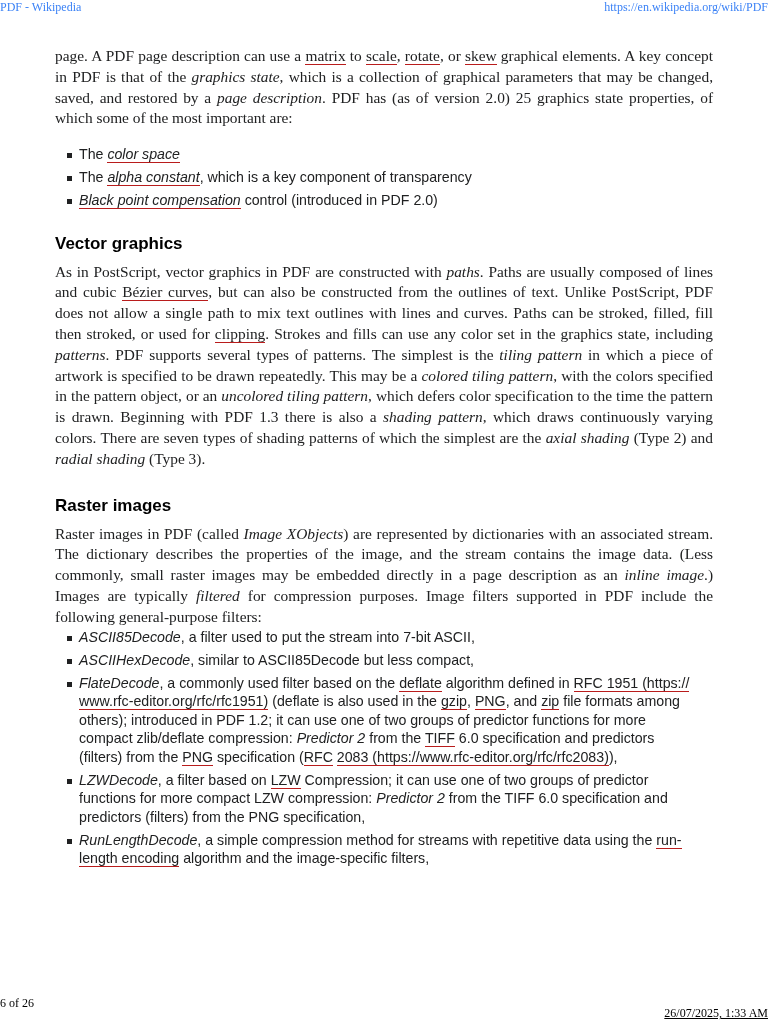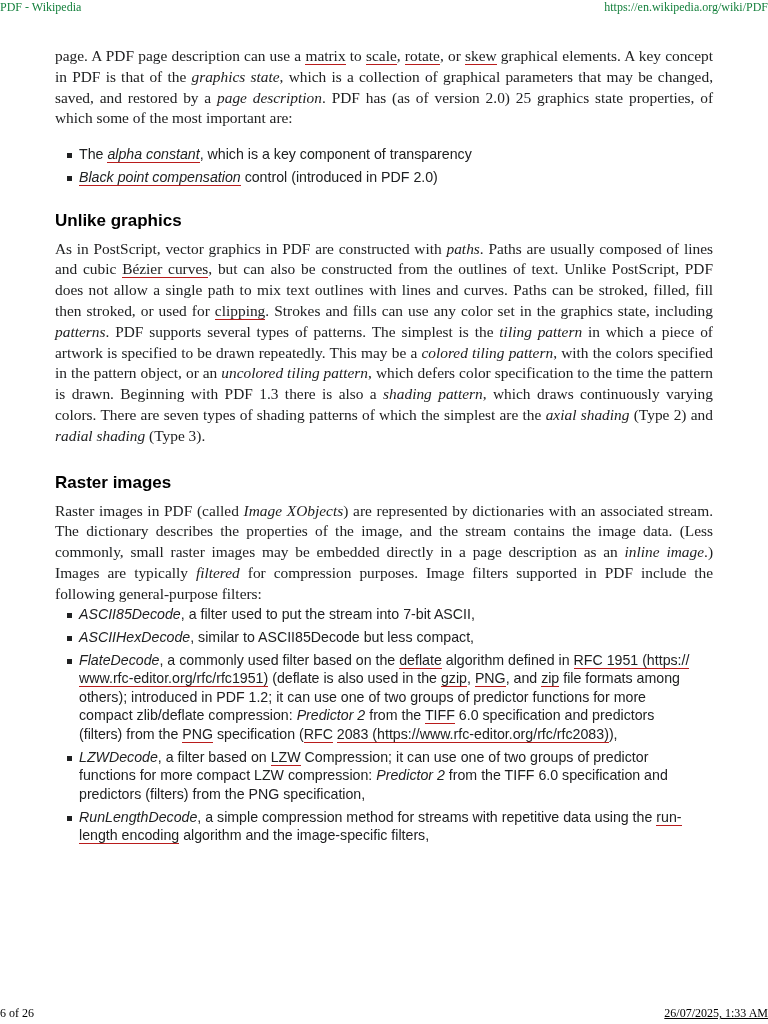--- a/index.html
+++ b/index.html
@@ -1,21 +1,21 @@
 <!DOCTYPE html>
 <html><head>
 <meta charset="utf-8">
 <style>
   html, body { margin: 0; padding: 0; background: #ffffff; }
   body { width: 768px; height: 1024px; position: relative; overflow: hidden; color: #202122; }
-  .hdr { position: absolute; top: 0; left: 0; right: 0; height: 16px; font-family: "Liberation Serif", serif; font-size: 12px; color: #15803d; }
+  .hdr { position: absolute; top: 0; left: 0; right: 0; height: 16px; font-family: "Liberation Serif", serif; font-size: 12px; color: #3b82f6; }
   .hdr .l { position: absolute; left: 0; top: 0; }
   .hdr .r { position: absolute; right: 0; top: 0; }
   .ftr { position: absolute; bottom: 0; left: 0; right: 0; height: 18px; font-family: "Liberation Serif", serif; font-size: 12px; color: #000; }
-  .ftr .l { position: absolute; left: 0; bottom: 3px; }
+  .ftr .l { position: absolute; left: 0; bottom: 13px; }
   .ftr .r { position: absolute; right: 0; bottom: 3px; text-decoration: underline; }
 
   .content { position: absolute; left: 55px; top: 46px; width: 658px; }
   p.body { font-family: "Liberation Serif", serif; font-size: 15.4px; line-height: 20.8px; margin: 0; text-align: justify; }
   h2 { font-family: "Liberation Sans", sans-serif; font-weight: bold; font-size: 17px; margin: 0; color: #000; }
   ul.bl { list-style: none; margin: 0; padding: 0; font-family: "Liberation Sans", sans-serif; font-size: 14.2px; line-height: 18.5px; }
   ul.bl li { position: relative; padding-left: 24px; margin-bottom: 4.5px; }
   ul.bl li::before { content: ""; position: absolute; left: 12px; top: 8px; width: 5px; height: 5px; background: #202122; }
   a.lk { color: inherit; text-decoration: none; border-bottom: 1px solid #b91c1c; }
   em { font-style: italic; }
@@ -26,25 +26,26 @@
 <div class="hdr">
   <span class="l">PDF - Wikipedia</span>
   <span class="r">https://en.wikipedia.org/wiki/PDF</span>
 </div>
 
 <div class="content">
 
   <p class="body"><span>page. A PDF page description can use a </span><a class="lk">matrix</a><span> to </span><a class="lk">scale</a><span>, </span><a class="lk">rotate</a><span>, or </span><a class="lk">skew</a><span> graphical elements. A key concept in PDF is that of the </span><em>graphics state</em><span>, which is a collection of graphical parameters that may be changed, saved, and restored by a </span><em>page description</em><span>. PDF has (as of version 2.0) 25 graphics state properties, of which some of the most important are:</span></p>
 
   <ul class="bl" style="margin-top:16px;">
+    <li><span>The </span><a class="lk"><em>color space</em></a></li>
     <li><span>The </span><a class="lk"><em>alpha constant</em></a><span>, which is a key component of transparency</span></li>
     <li><a class="lk"><em>Black point compensation</em></a><span> control (introduced in PDF 2.0)</span></li>
   </ul>
 
-  <h2 style="margin-top:24px;">Unlike graphics</h2>
+  <h2 style="margin-top:24px;">Vector graphics</h2>
 
   <p class="body" style="margin-top:8px;"><span>As in PostScript, vector graphics in PDF are constructed with </span><em>paths</em><span>. Paths are usually composed of lines and cubic </span><a class="lk">Bézier curves</a><span>, but can also be constructed from the outlines of text. Unlike PostScript, PDF does not allow a single path to mix text outlines with lines and curves. Paths can be stroked, filled, fill then stroked, or used for </span><a class="lk">clipping</a><span>. Strokes and fills can use any color set in the graphics state, including </span><em>patterns</em><span>. PDF supports several types of patterns. The simplest is the </span><em>tiling pattern</em><span> in which a piece of artwork is specified to be drawn repeatedly. This may be a </span><em>colored tiling pattern</em><span>, with the colors specified in the pattern object, or an </span><em>uncolored tiling pattern</em><span>, which defers color specification to the time the pattern is drawn. Beginning with PDF 1.3 there is also a </span><em>shading pattern</em><span>, which draws continuously varying colors. There are seven types of shading patterns of which the simplest are the </span><em>axial shading</em><span> (Type 2) and </span><em>radial shading</em><span> (Type 3).</span></p>
 
   <h2 style="margin-top:26px;">Raster images</h2>
 
   <p class="body" style="margin-top:8px;"><span>Raster images in PDF (called </span><em>Image XObjects</em><span>) are represented by dictionaries with an associated stream. The dictionary describes the properties of the image, and the stream contains the image data. (Less commonly, small raster images may be embedded directly in a page description as an </span><em>inline image</em><span>.) Images are typically </span><em>filtered</em><span> for compression purposes. Image filters supported in PDF include the following general-purpose filters:</span></p>
 
   <ul class="bl" style="width:640px;">
     <li><em>ASCII85Decode</em><span>, a filter used to put the stream into 7-bit ASCII,</span></li>
     <li><em>ASCIIHexDecode</em><span>, similar to ASCII85Decode but less compact,</span></li>

